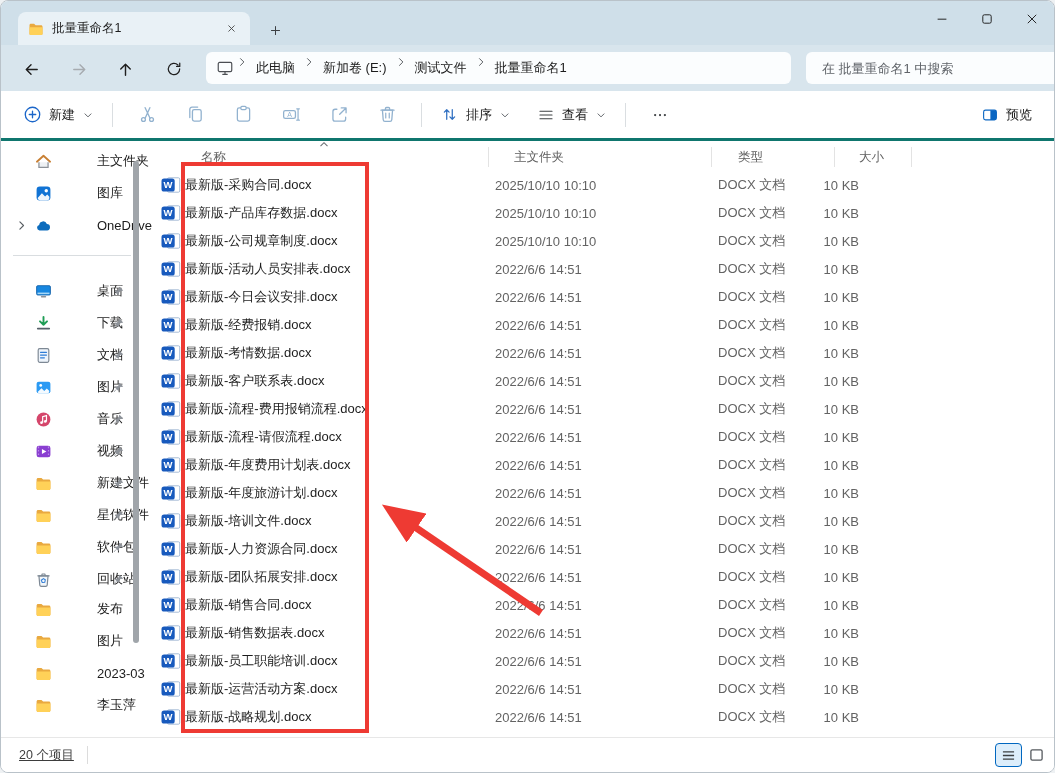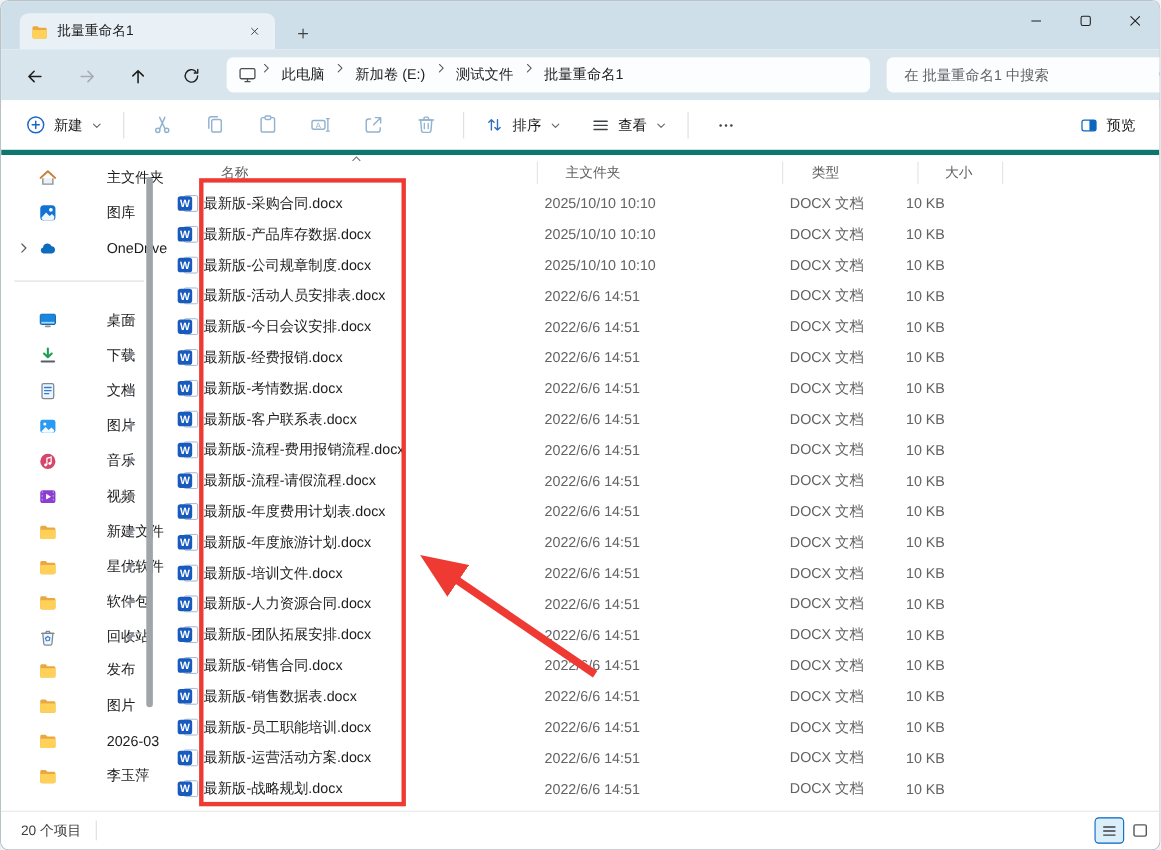--- a/index.html
+++ b/index.html
@@ -26,21 +26,21 @@
               display:flex;align-items:center;padding:0 10px;box-sizing:border-box;}
   .crumb{font-size:13px;color:#1c1c1c;padding:3px 6px;border-radius:4px;white-space:nowrap;}
   .crumbsep{margin:0 2px;}
   .searchbox{position:absolute;left:805px;top:7px;width:272px;height:32px;background:#fbfdfe;border-radius:6px;
              display:flex;align-items:center;padding:0 10px 0 14px;box-sizing:border-box;}
   .searchbox input{flex:1;border:none;outline:none;background:transparent;font-size:13px;color:#1c1c1c;
                    font-family:"Liberation Sans","DejaVu Sans",sans-serif;}
   .searchbox input::placeholder{color:#5f6368;opacity:1;}
 
   
-  .toolbar{position:absolute;left:0;top:90px;width:100%;height:50px;background:#fff;border-bottom:5px solid #0f766e;
+  .toolbar{position:absolute;left:0;top:90px;width:100%;height:50px;background:#fff;border-bottom:3px solid #0f766e;
            box-sizing:border-box;display:flex;align-items:center;padding:0 14px;border-radius:8px 8px 0 0;}
   .tbbtn{display:flex;align-items:center;gap:7px;padding:6px 8px;border-radius:5px;}
   .tbbtn .lbl{font-size:13px;color:#1c1c1c;white-space:nowrap;}
   .tbsep{width:1px;height:24px;background:#dadee1;margin:0 10px;}
   .tbicon{width:34px;height:34px;display:flex;align-items:center;justify-content:center;border-radius:5px;margin:0 7px;}
   .spacer{flex:1;}
 
   
   .main{position:absolute;left:0;top:140px;width:100%;height:598px;background:#fff;}
   .sidebar{position:absolute;left:0;top:0;width:150px;height:100%;}
@@ -63,21 +63,21 @@
   .frow{position:relative;height:28px;}
   .frow span{position:absolute;top:50%;transform:translateY(-50%);font-size:13px;white-space:nowrap;}
   .fic{left:10px;width:20px;height:16px;}
   .fname{left:34px;color:#1d1d1d;}
   .fdate{left:344px;color:#636363;}
   .ftype{left:567px;color:#636363;}
   .fsize{left:620px;width:88px;text-align:right;color:#636363;}
 
   
   .statusbar{position:absolute;left:0;bottom:0;width:100%;height:35px;background:#fff;border-top:1px solid #e7e7e7;box-sizing:border-box;}
-  .count{position:absolute;left:18px;top:9px;font-size:12.5px;color:#3d3d3d;}
+  .count{position:absolute;left:18px;top:9px;font-size:12.5px;color:#3d3d3d;text-decoration:underline;}
   .stdiv{position:absolute;left:86px;top:8px;width:1px;height:18px;background:#dcdcdc;}
   .vt-details{position:absolute;right:32px;top:5px;width:27px;height:24px;border:1px solid #0067c0;background:#ddeefb;
               border-radius:4px;display:flex;align-items:center;justify-content:center;box-sizing:border-box;}
   .vt-icons{position:absolute;right:7px;top:7px;width:22px;height:20px;display:flex;align-items:center;justify-content:center;}
 
   
   .red-rect{position:absolute;left:180px;top:161px;width:188px;height:571px;border:4px solid #ee3a33;
             box-sizing:border-box;z-index:30;pointer-events:none;}
   .annot-arrow{position:absolute;left:0;top:0;z-index:31;pointer-events:none;}
 </style>
@@ -500,21 +500,21 @@
             </span>
             <span class="slabel">图片</span>
           </div>
           <div class="srow wide">
             <span class="ic sic">
               <svg width="17" height="17" viewBox="0 0 16 16">
                 <path d="M1.5 4.2c0-.8.6-1.4 1.4-1.4h3.2l1.5 1.5h5.5c.8 0 1.4.6 1.4 1.4v7c0 .8-.6 1.4-1.4 1.4H2.9c-.8 0-1.4-.6-1.4-1.4z" fill="#e9a940"></path>
                 <path d="M1.5 6.2h13v6.5c0 .8-.6 1.4-1.4 1.4H2.9c-.8 0-1.4-.6-1.4-1.4z" fill="#ffd158"></path>
               </svg>
             </span>
-            <span class="slabel">2026-03</span>
+            <span class="slabel">2023-03</span>
           </div>
           <div class="srow wide">
             <span class="ic sic">
               <svg width="17" height="17" viewBox="0 0 16 16">
                 <path d="M1.5 4.2c0-.8.6-1.4 1.4-1.4h3.2l1.5 1.5h5.5c.8 0 1.4.6 1.4 1.4v7c0 .8-.6 1.4-1.4 1.4H2.9c-.8 0-1.4-.6-1.4-1.4z" fill="#e9a940"></path>
                 <path d="M1.5 6.2h13v6.5c0 .8-.6 1.4-1.4 1.4H2.9c-.8 0-1.4-.6-1.4-1.4z" fill="#ffd158"></path>
               </svg>
             </span>
             <span class="slabel">李玉萍</span>
           </div>

